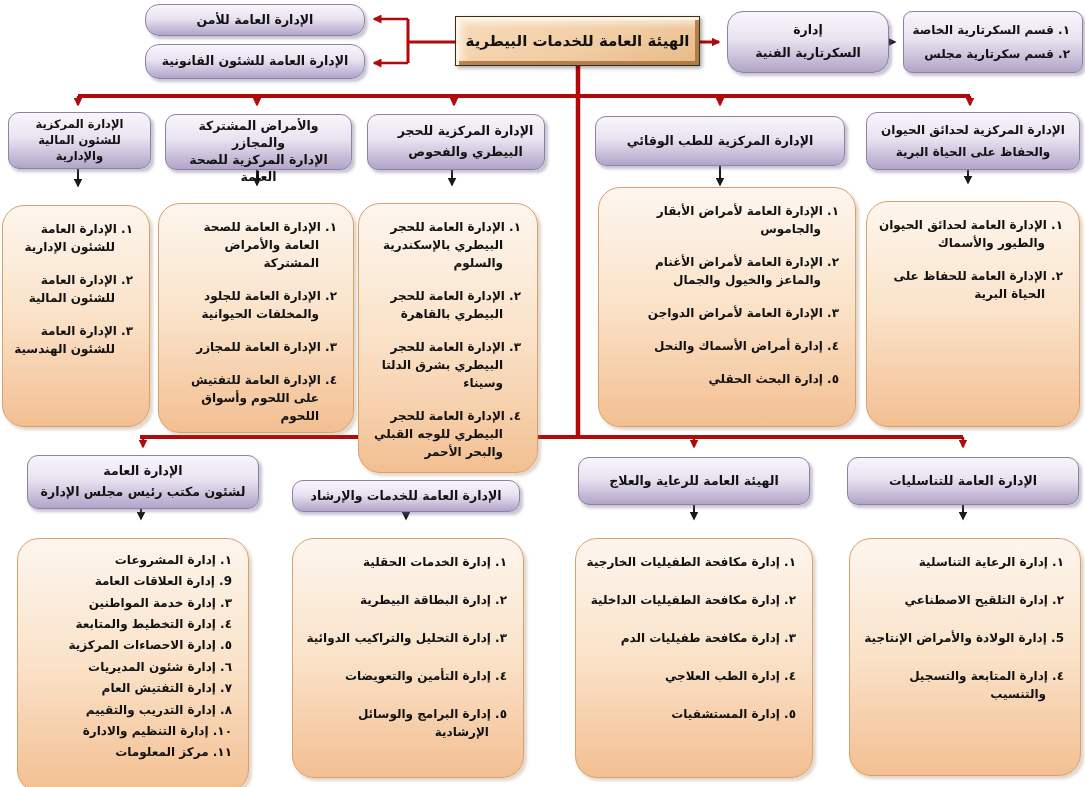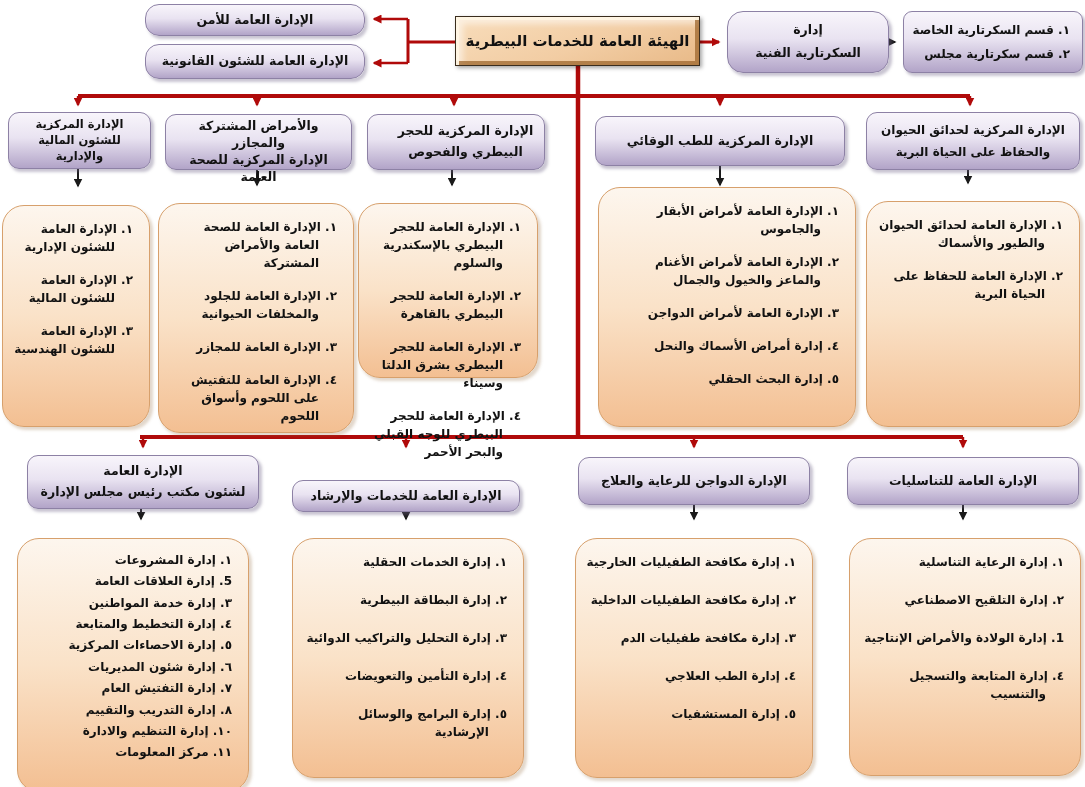--- a/index.html
+++ b/index.html
@@ -144,21 +144,21 @@
       <div class="li">١.  الإدارة العامة للشئون الإدارية</div>
       <div class="li">٢.  الإدارة العامة للشئون المالية</div>
       <div class="li">٣.  الإدارة العامة للشئون الهندسية</div>
     </div>
   <div class="box peach list" style="left:158px;top:192px;width:196px;height:230px;">
       <div class="li">١.  الإدارة العامة للصحة العامة والأمراض المشتركة</div>
       <div class="li">٢.  الإدارة العامة للجلود والمخلفات الحيوانية</div>
       <div class="li">٣.  الإدارة العامة للمجازر</div>
       <div class="li">٤.  الإدارة العامة للتفتيش على اللحوم وأسواق اللحوم</div>
     </div>
-  <div class="box peach list" style="left:358px;top:192px;width:180px;height:175px;">
+  <div class="box peach list" style="left:358px;top:192px;width:180px;height:270px;">
       <div class="li">١.  الإدارة العامة للحجر البيطري بالإسكندرية والسلوم</div>
       <div class="li">٢.  الإدارة العامة للحجر البيطري بالقاهرة</div>
       <div class="li">٣.  الإدارة العامة للحجر البيطري بشرق الدلتا وسيناء</div>
       <div class="li">٤.  الإدارة العامة للحجر البيطري للوجه القبلي والبحر الأحمر</div>
     </div>
   <div class="box peach list" style="left:598px;top:176px;width:258px;height:240px;">
       <div class="li">١.  الإدارة العامة لأمراض الأبقار والجاموس</div>
       <div class="li">٢.  الإدارة العامة لأمراض الأغنام والماعز والخيول والجمال</div>
       <div class="li">٣.  الإدارة العامة لأمراض الدواجن</div>
       <div class="li">٤.  إدارة أمراض الأسماك والنحل</div>
@@ -170,29 +170,29 @@
     </div>
 
   <div class="box purple" style="left:27px;top:455px;width:232px;height:54px;">
       <div class="li">الإدارة العامة</div>
       <div class="li">لشئون مكتب رئيس مجلس الإدارة</div>
     </div>
   <div class="box purple" style="left:292px;top:480px;width:228px;height:32px;">
       <div class="li">الإدارة العامة للخدمات والإرشاد</div>
     </div>
   <div class="box purple" style="left:578px;top:457px;width:232px;height:48px;">
-      <div class="li">الإدارة الدواجن للرعاية والعلاج</div>
+      <div class="li">الهيئة العامة للرعاية والعلاج</div>
     </div>
   <div class="box purple" style="left:847px;top:457px;width:232px;height:48px;">
       <div class="li">الإدارة العامة للتناسليات</div>
     </div>
 
   <div class="box peach list tight" style="left:17px;top:527px;width:232px;height:254px;">
       <div class="li">١.  إدارة المشروعات</div>
-      <div class="li">5.  إدارة العلاقات العامة</div>
+      <div class="li">9.  إدارة العلاقات العامة</div>
       <div class="li">٣.  إدارة خدمة المواطنين</div>
       <div class="li">٤.  إدارة التخطيط والمتابعة</div>
       <div class="li">٥.  إدارة الاحصاءات المركزية</div>
       <div class="li">٦.  إدارة شئون المديريات</div>
       <div class="li">٧.  إدارة التفتيش العام</div>
       <div class="li">٨.  إدارة التدريب والتقييم</div>
       <div class="li">١٠. إدارة التنظيم والادارة</div>
       <div class="li">١١. مركز المعلومات</div>
     </div>
   <div class="box peach list gap-lg" style="left:292px;top:527px;width:232px;height:240px;">
@@ -205,17 +205,17 @@
   <div class="box peach list gap-lg" style="left:575px;top:527px;width:238px;height:240px;">
       <div class="li">١.  إدارة مكافحة الطفيليات الخارجية</div>
       <div class="li">٢.  إدارة مكافحة الطفيليات الداخلية</div>
       <div class="li">٣.  إدارة مكافحة طفيليات الدم</div>
       <div class="li">٤.  إدارة الطب العلاجي</div>
       <div class="li">٥.  إدارة المستشفيات</div>
     </div>
   <div class="box peach list gap-lg" style="left:849px;top:527px;width:232px;height:238px;">
       <div class="li">١.  إدارة الرعاية التناسلية</div>
       <div class="li">٢.  إدارة التلقيح الاصطناعي</div>
-      <div class="li">1.  إدارة الولادة والأمراض الإنتاجية</div>
+      <div class="li">5.  إدارة الولادة والأمراض الإنتاجية</div>
       <div class="li">٤.  إدارة المتابعة والتسجيل والتنسيب</div>
     </div>
 
 </div>
 
 </body></html>

